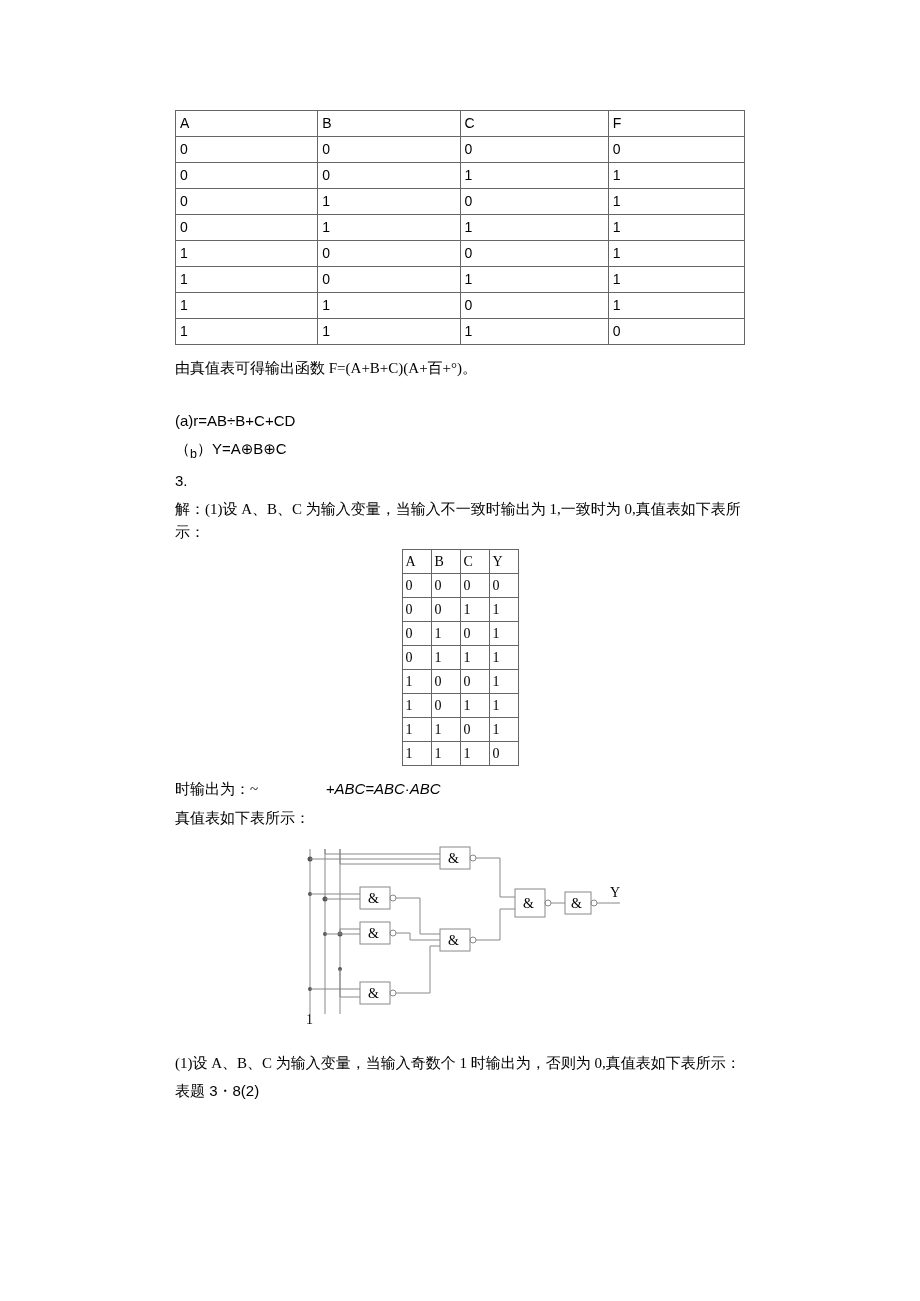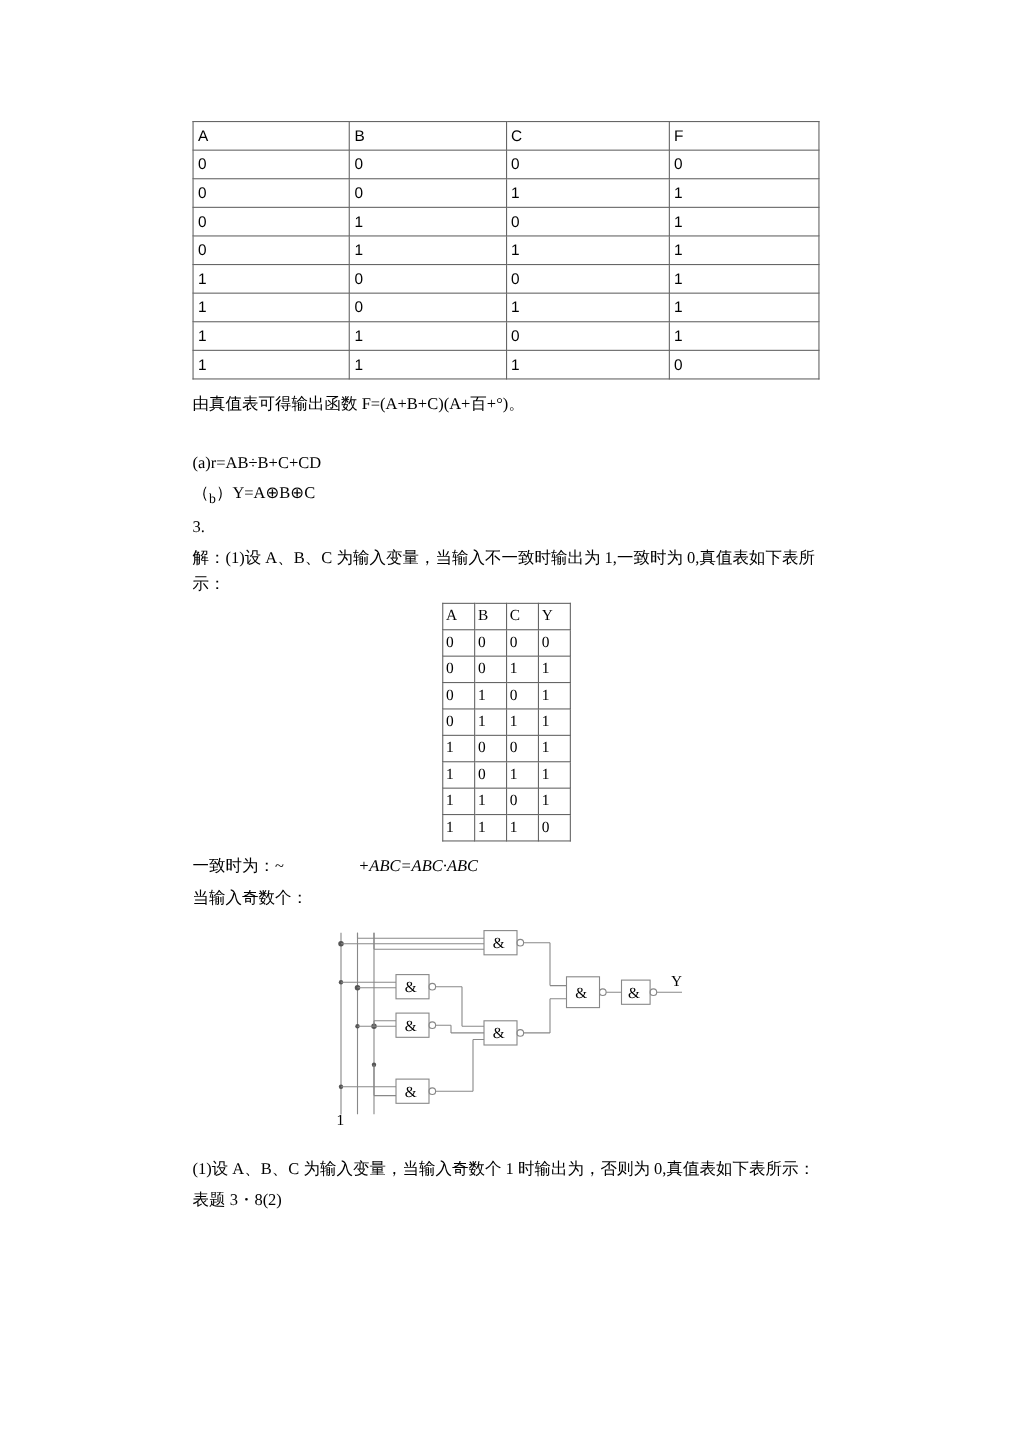--- a/index.html
+++ b/index.html
@@ -35,21 +35,21 @@
   .table2 td {
     border: 1px solid #666;
     width: 22px;
     height: 20px;
     font-family: "Times New Roman", serif;
     font-size: 14px;
     text-align: left;
     padding: 1px 3px;
   }
   .table2 .hdr { font-style: normal; }
-  .serif { font-family: Liberation Serif, serif; }
+  .serif { font-family: Liberation Sans, sans-serif; }
   .italic { font-style: italic; }
   .circuit-wrap {
     text-align: center;
     margin: 10px 0 16px 0;
   }
   svg.circuit {
     width: 340px;
     height: 190px;
   }
   .gate-text {
@@ -188,26 +188,26 @@
   <tr>
         <td>1</td>
         <td>1</td>
         <td>1</td>
         <td>0</td>
       </tr>
 </tbody>
   </table>
 
 <div class="p">
-  <span>一致时为：~</span>
+  <span>时输出为：~</span>
   <span style="display:inline-block;width:60px;"></span>
   <span class="italic serif">+ABC=ABC·ABC</span>
 </div>
 
-<div class="p">当输入奇数个：</div>
+<div class="p">真值表如下表所示：</div>
 
 <div class="circuit-wrap">
 <svg class="circuit" viewBox="0 0 340 190">
 
   <line x1="20" y1="10" x2="20" y2="175" stroke="#888" stroke-width="1"></line>
   <line x1="35" y1="10" x2="35" y2="175" stroke="#888" stroke-width="1"></line>
   <line x1="50" y1="10" x2="50" y2="175" stroke="#888" stroke-width="1"></line>
 
   <circle cx="20" cy="20" r="2.5" fill="#555"></circle>
   <circle cx="35" cy="60" r="2.5" fill="#555"></circle>

